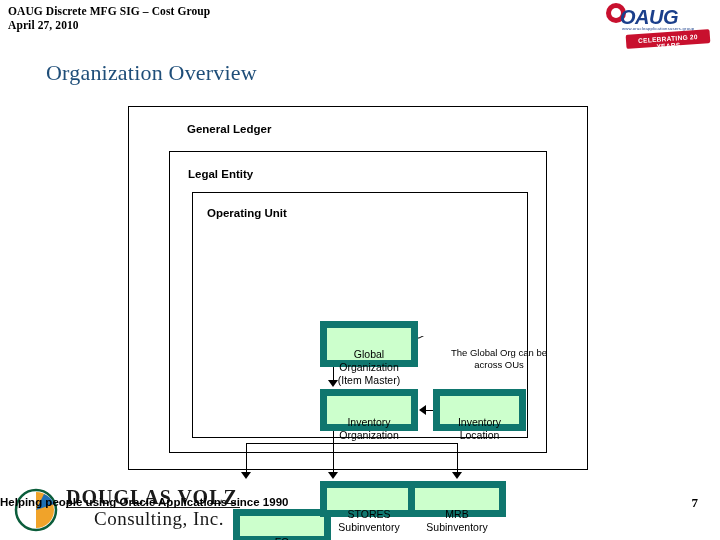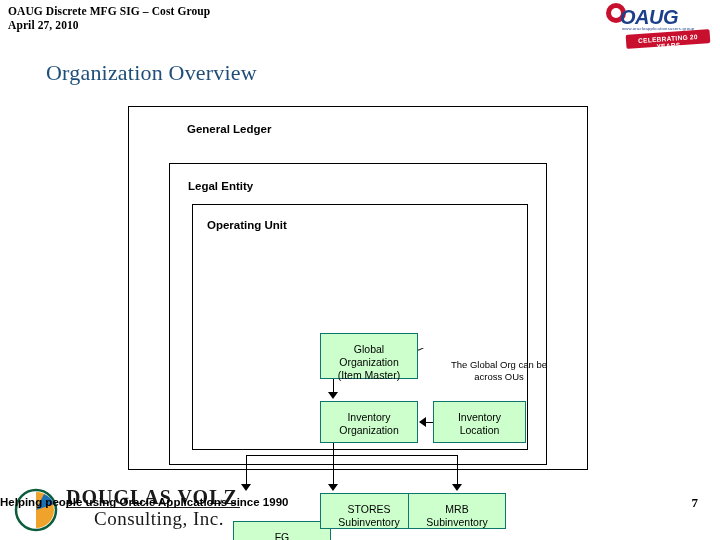--- a/index.html
+++ b/index.html
@@ -122,48 +122,48 @@
   .box-label {
     position: absolute;
     font-family: "Liberation Sans", sans-serif;
     font-weight: bold;
     font-size: 11.5px;
     color: #000000;
   }
   .nest-2 {
     position: absolute;
     left: 40px;
-    top: 56px;
+    top: 44px;
     width: 376px;
     height: 300px;
     border: 1px solid #000000;
   }
   .nest-3 {
     position: absolute;
     left: 22px;
     top: 40px;
     width: 334px;
     height: 244px;
     border: 1px solid #000000;
   }
   .gl-label  { left: 58px;  top: 16px; }
   .le-label  { left: 18px;  top: 16px; }
   .ou-label  { left: 14px;  top: 14px; }
 
   
   .node {
     position: absolute;
     background: #ccffcc;
-    border: 1px solid #0f766e;
+    border: 7px solid #0f766e;
     font-family: "Liberation Sans", sans-serif;
     font-size: 10.5px;
     color: #000000;
     text-align: center;
     line-height: 13px;
-    padding-top: 9px;
+    padding-top: 20px;
     box-sizing: border-box;
   }
   .node-global { left: 127px; top: 128px; width: 98px; height: 46px; }
   .node-invorg { left: 127px; top: 196px; width: 98px; height: 42px; }
   .node-invloc { left: 240px; top: 196px; width: 93px; height: 42px; }
   .node-fg     { left: 40px;  top: 288px; width: 98px; height: 20px; margin-top: 28px; }
   .node-stores { left: 127px; top: 288px; width: 98px; height: 36px; }
   .node-mrb    { left: 215px; top: 288px; width: 98px; height: 36px; }
 
   .note {

